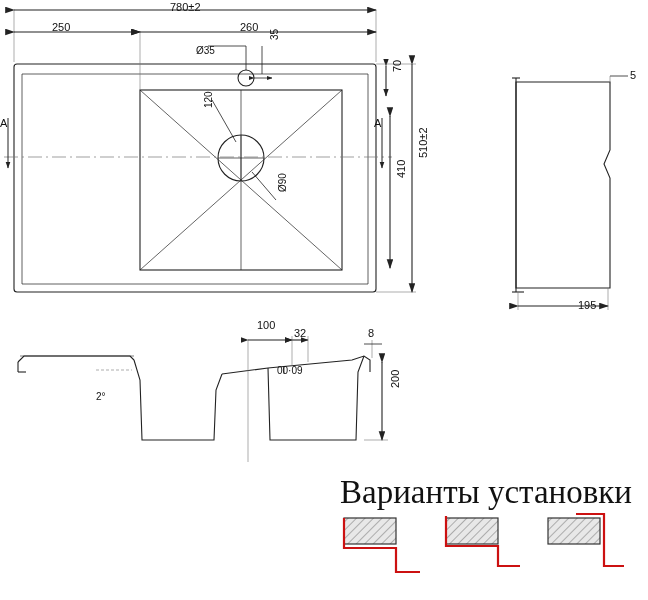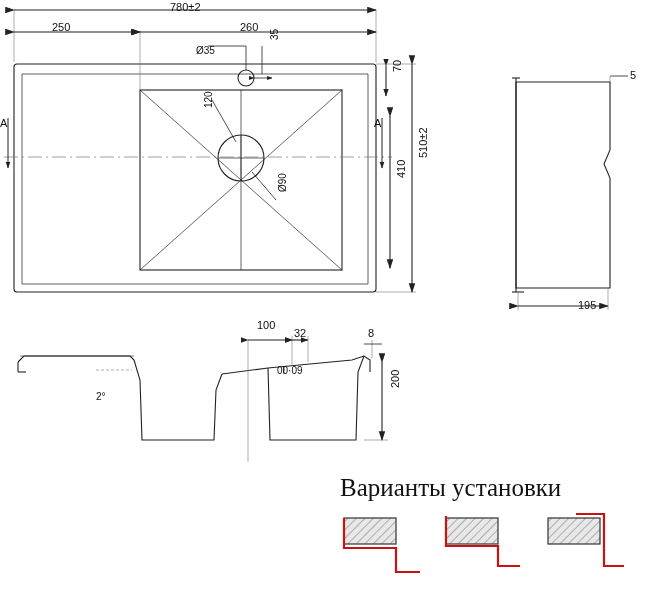--- a/index.html
+++ b/index.html
@@ -30,21 +30,21 @@
     line-height: 1;
   }
   .lbl.sm { font-size: 10px; }
   .lbl.vert {
     transform-origin: left top;
     transform: rotate(-90deg);
   }
   .title-ru {
     position: absolute;
     font-family: "Liberation Serif", serif;
-    font-size: 25px;
+    font-size: 33px;
     color: #111;
     white-space: nowrap;
   }
 </style>
 </head>
 <body>
 
 <svg id="sheet" viewBox="0 0 648 600" xmlns="http://www.w3.org/2000/svg">
   <defs>
     <pattern id="hatch" width="6" height="6" patternUnits="userSpaceOnUse" patternTransform="rotate(45)">

